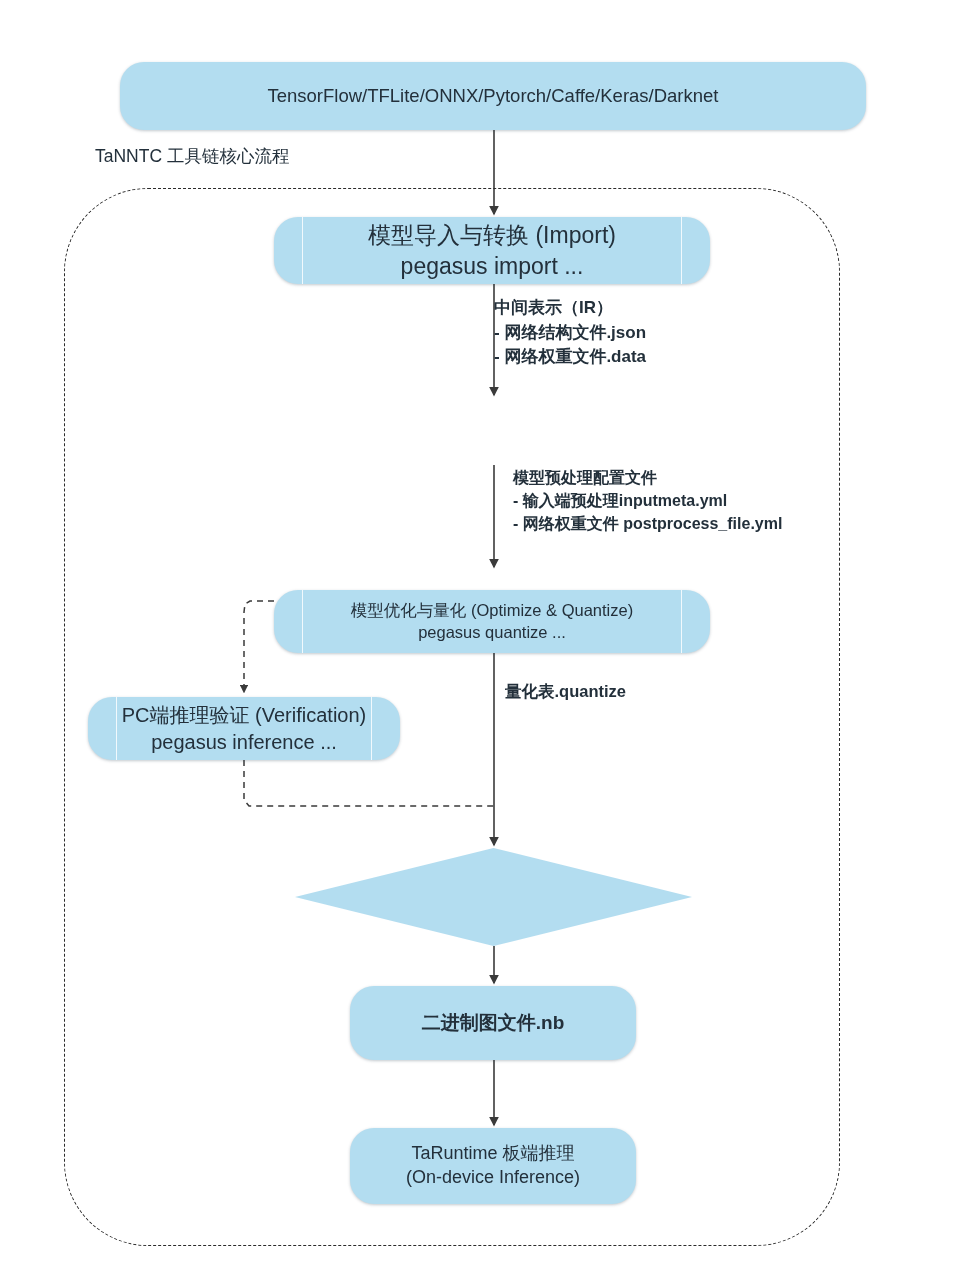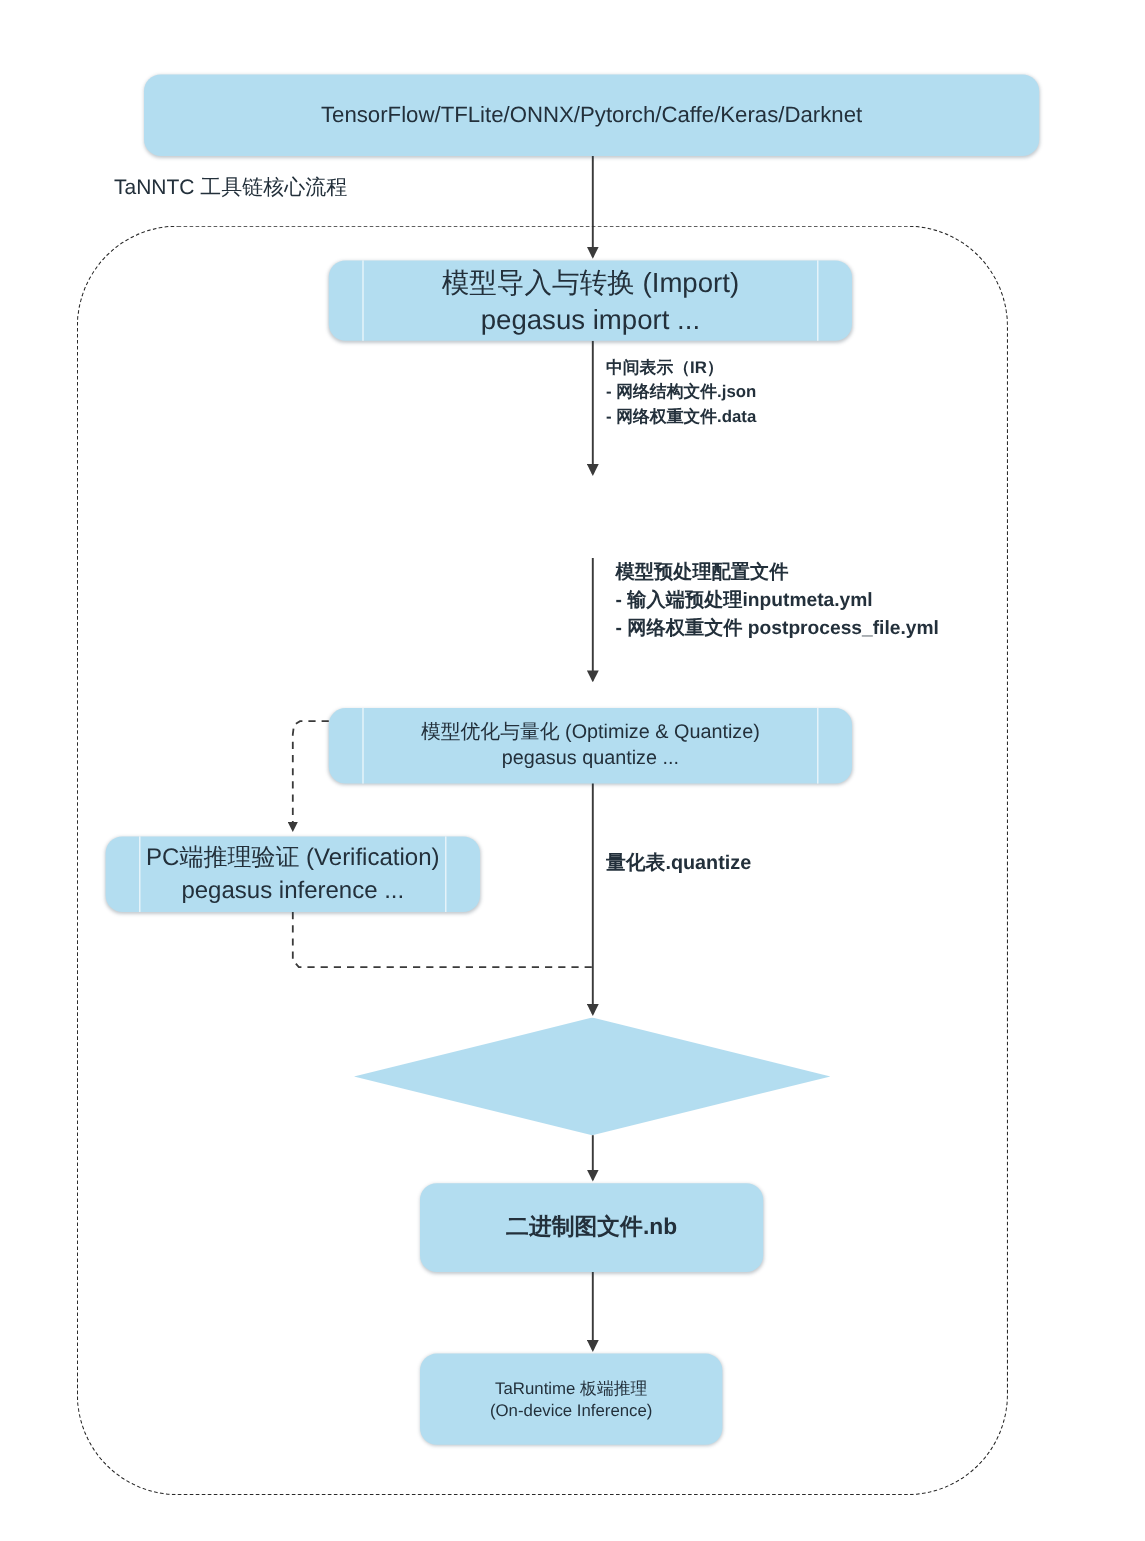--- a/index.html
+++ b/index.html
@@ -31,21 +31,21 @@
     width: 954px;
     height: 1284px;
     pointer-events: none;
   }
 
   
   .node {
     position: absolute;
     box-sizing: border-box;
     background: #b3ddf0;
-    border-radius: 14px;
+    border-radius: 24px;
     box-shadow: 0 1px 3px rgba(40,60,80,0.28);
     display: flex;
     align-items: center;
     justify-content: center;
     text-align: center;
     line-height: 1.32;
     color: #23303b;
   }
   .node .txt {
     width: 100%;
@@ -120,22 +120,22 @@
 
   #node-nb {
     left: 350px; top: 986px;
     width: 286px; height: 74px;
     font-size: 19px;
     font-weight: bold;
   }
 
   #node-runtime {
     left: 350px; top: 1128px;
-    width: 252px; height: 76px;
-    font-size: 14px;
+    width: 286px; height: 76px;
+    font-size: 18px;
   }
 
   
   #group-box {
     position: absolute;
     left: 64px; top: 188px;
     width: 776px; height: 1058px;
     box-sizing: border-box;
     border: 1.6px dashed #2b2b2b;
     border-radius: 84px;
@@ -151,23 +151,23 @@
   }
 
   
   .edge-label {
     position: absolute;
     font-weight: bold;
     color: #23303b;
     line-height: 1.45;
     white-space: nowrap;
   }
-  #label-ir      { left: 505px; top: 296px;  font-size: 14px; }
+  #label-ir      { left: 494px; top: 296px;  font-size: 17px; }
   #label-cfg     { left: 513px; top: 466px;  font-size: 16px; }
-  #label-qtab    { left: 505px; top: 708px;  font-size: 16.5px; }
+  #label-qtab    { left: 505px; top: 680px;  font-size: 16.5px; }
   .edge-label .row { display: block; }
 </style>
 </head>
 <body>
 
 <div id="canvas">
 
   <svg id="edges" viewBox="0 0 954 1284">
     <defs>
       <marker id="arrow" viewBox="0 0 10 10" refX="8.4" refY="5" markerWidth="6.2" markerHeight="6.2" orient="auto-start-reverse">

